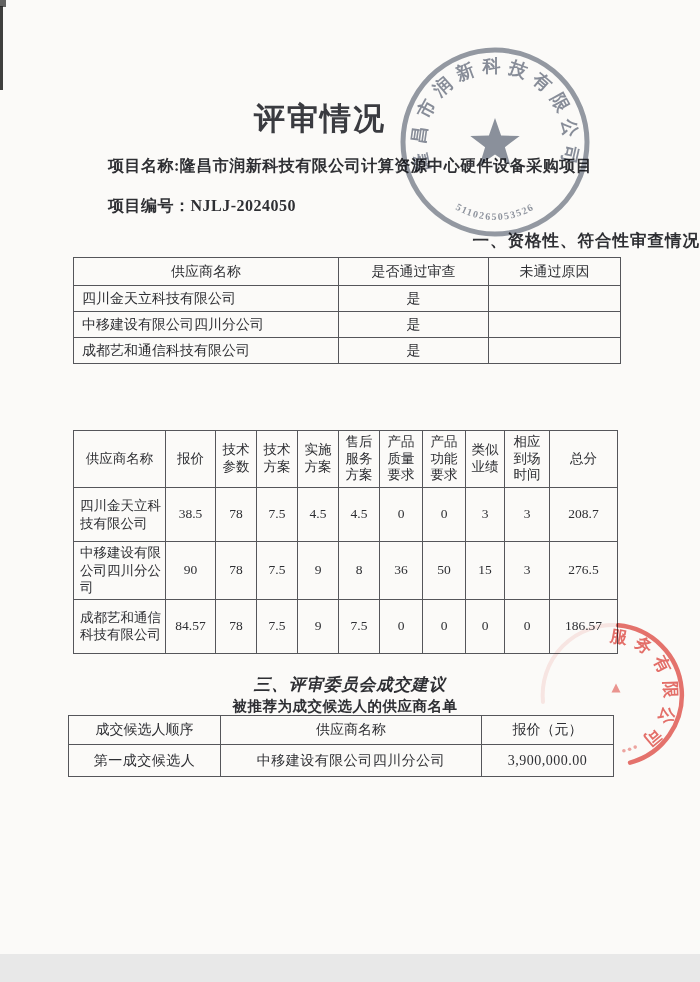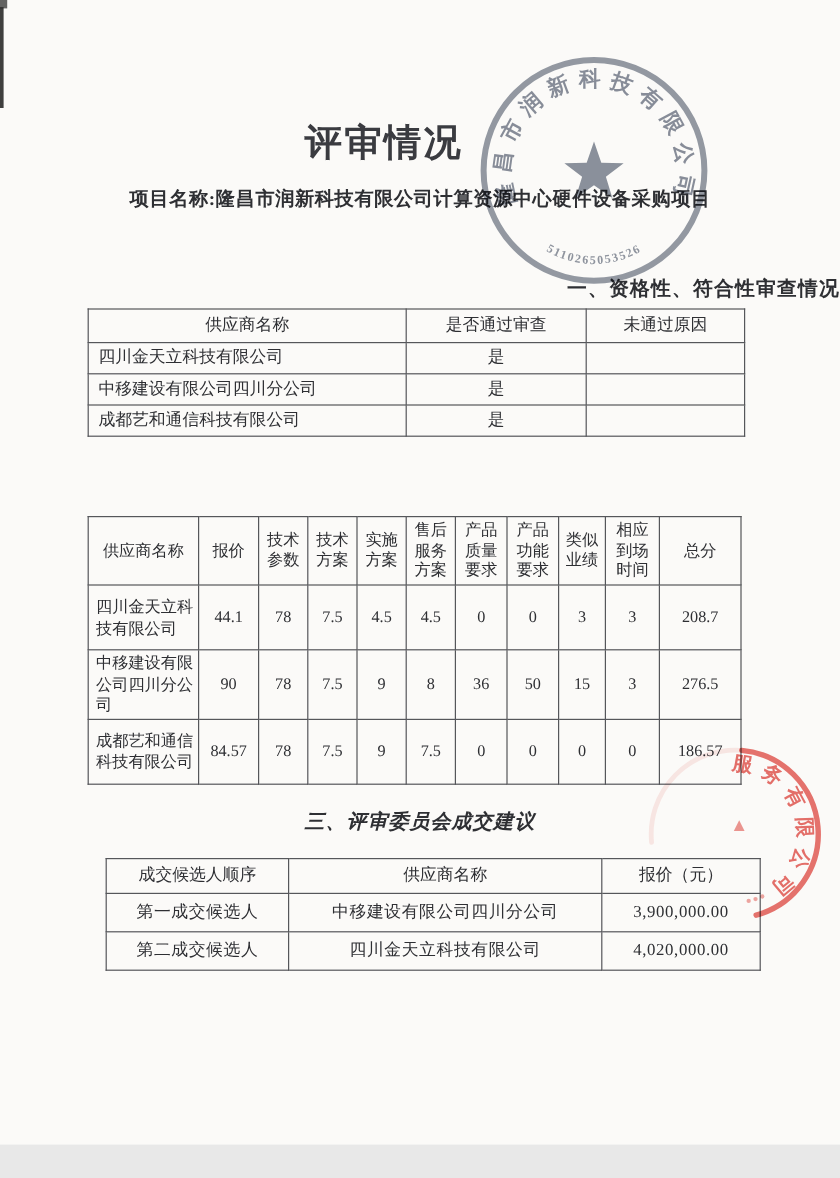--- a/index.html
+++ b/index.html
@@ -51,21 +51,21 @@
   #table1 thead tr{height:28px;}
   #table1 tbody tr{height:26px;}
   #table1 tbody td:first-child{text-align:left;padding-left:8px;}
   
   #table2{left:73px;top:430px;width:544px;}
   #table2 th,#table2 td{font-size:13.5px;padding:2px 3px;}
   #table2 thead tr{height:57px;}
   #table2 tbody tr{height:54px;}
   #table2 tbody td:first-child{text-align:left;padding-left:6px;line-height:1.3;}
   
-  #table3{left:68px;top:715px;width:545px;margin-left:20px;}
+  #table3{left:68px;top:715px;width:545px;}
   #table3 thead tr{height:29px;}
   #table3 tbody tr{height:32px;padding-left:32px;}
   #table3 td{letter-spacing:.5px;}
 
   .stamp{position:absolute;pointer-events:none;mix-blend-mode:multiply;}
   .stamp-company{left:395px;top:42px;}
   .stamp-agency{left:527px;top:610px;}
   .seal-gray-stroke{stroke:var(--seal-gray);fill:none;}
   .seal-gray-fill{fill:var(--seal-gray);}
   .seal-red-stroke{stroke:var(--seal-red);fill:none;}
@@ -77,20 +77,21 @@
 
 <div class="sheet">
 
   <div class="edge-smudge"></div>
   <div class="edge-dot"></div>
 
   <div class="doc-title">评审情况</div>
 
   <div class="meta-line meta-name"><span>项目名称:</span><span>隆昌市润新科技有限公司计算资源中心硬件设备采购项目</span></div>
 
+  <div class="meta-line meta-no"><span>项目编号：</span><span>NJLJ-2024050</span></div>
 
   <div class="section-heading h1">一、资格性、符合性审查情况</div>
   <table id="table1">
     <colgroup>
         <col style="width:265px">
         <col style="width:150px">
         <col style="width:132px">
       </colgroup>
   <thead>
         <tr>
@@ -143,21 +144,21 @@
           <th>产品质量要求</th>
           <th>产品功能要求</th>
           <th>类似业绩</th>
           <th>相应到场时间</th>
           <th>总分</th>
         </tr>
       </thead>
       <tbody>
         <tr>
           <td>四川金天立科技有限公司</td>
-          <td>44.1</td>
+          <td>38.5</td>
           <td>78</td>
           <td>7.5</td>
           <td>4.5</td>
           <td>4.5</td>
           <td>0</td>
           <td>0</td>
           <td>3</td>
           <td>3</td>
           <td>208.7</td>
         </tr>
@@ -184,43 +185,39 @@
           <td>0</td>
           <td>0</td>
           <td>0</td>
           <td>0</td>
           <td>186.57</td>
         </tr>
       </tbody>
     </table>
 
   <div class="section-heading h3">三、评审委员会成交建议</div>
+  <div class="sub-heading">被推荐为成交候选人的供应商名单</div>
   <table id="table3">
     <colgroup>
         <col style="width:152px">
         <col style="width:261px">
         <col style="width:132px">
       </colgroup>
   <thead>
         <tr>
           <th>成交候选人顺序</th>
           <th>供应商名称</th>
           <th>报价（元）</th>
         </tr>
       </thead>
       <tbody>
         <tr>
           <td>第一成交候选人</td>
           <td>中移建设有限公司四川分公司</td>
           <td>3,900,000.00</td>
-        </tr>
-        <tr>
-          <td>第二成交候选人</td>
-          <td>四川金天立科技有限公司</td>
-          <td>4,020,000.00</td>
         </tr>
       </tbody>
     </table>
 
   <svg class="stamp stamp-company" width="200" height="200" viewBox="0 0 200 200" xmlns="http://www.w3.org/2000/svg">
     <defs>
       <path id="sealTopArc" d="M 36.6 129.6 A 70 70 0 1 1 163.4 129.6" fill="none"></path>
       <path id="sealBottomArc" d="M 55.3 163.9 A 78 78 0 0 0 144.7 163.9" fill="none"></path>
     </defs>
     <circle class="seal-gray-stroke" cx="100" cy="100" r="92" stroke-width="5" opacity="0.72"></circle>

